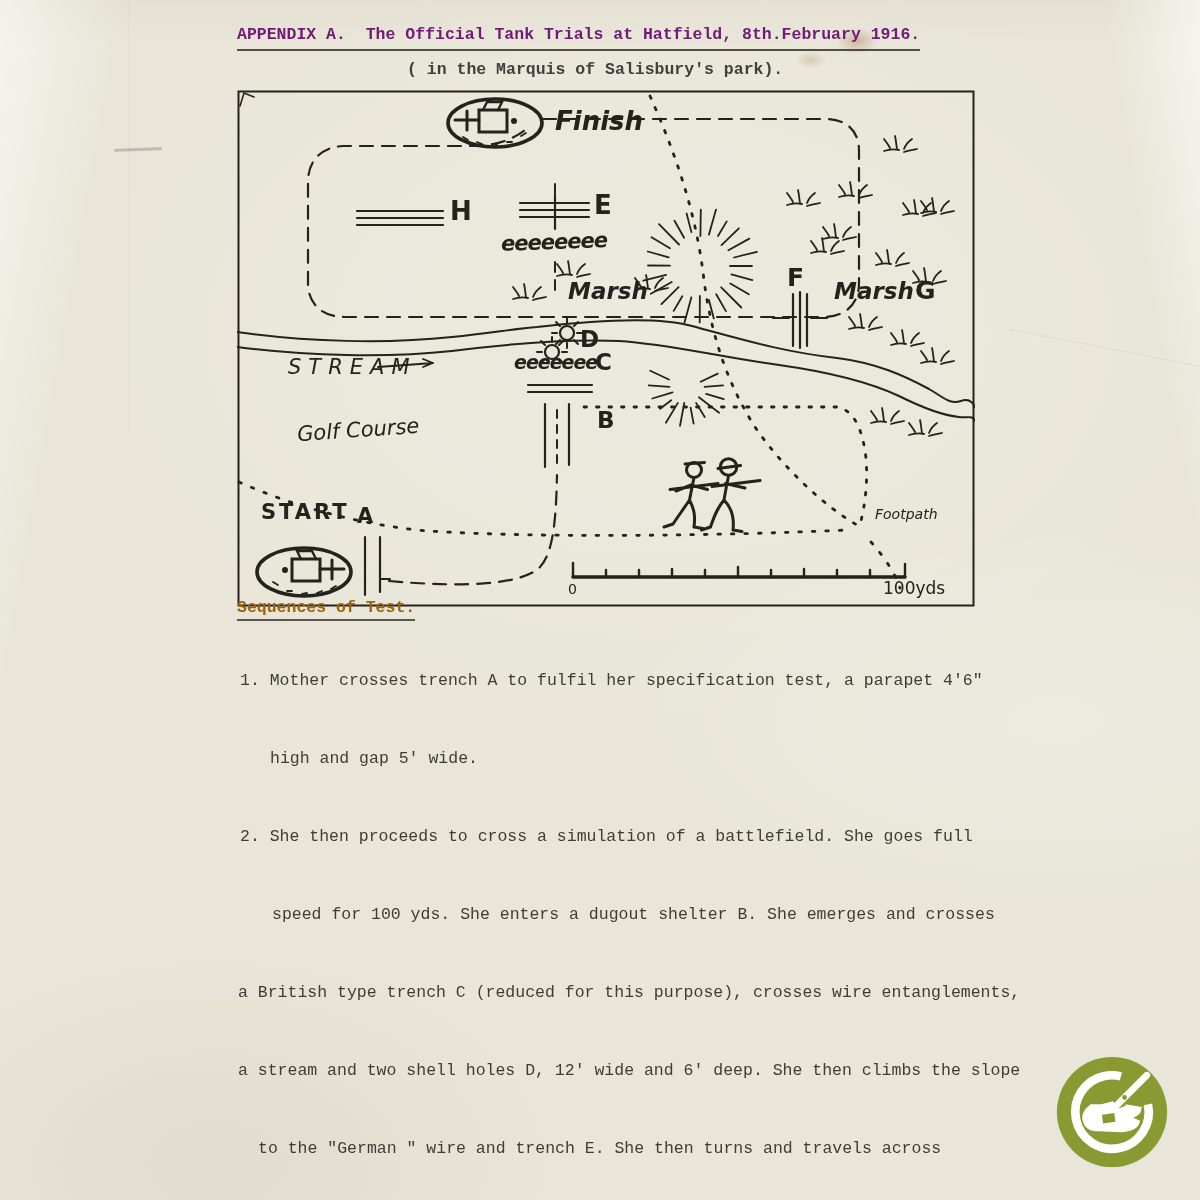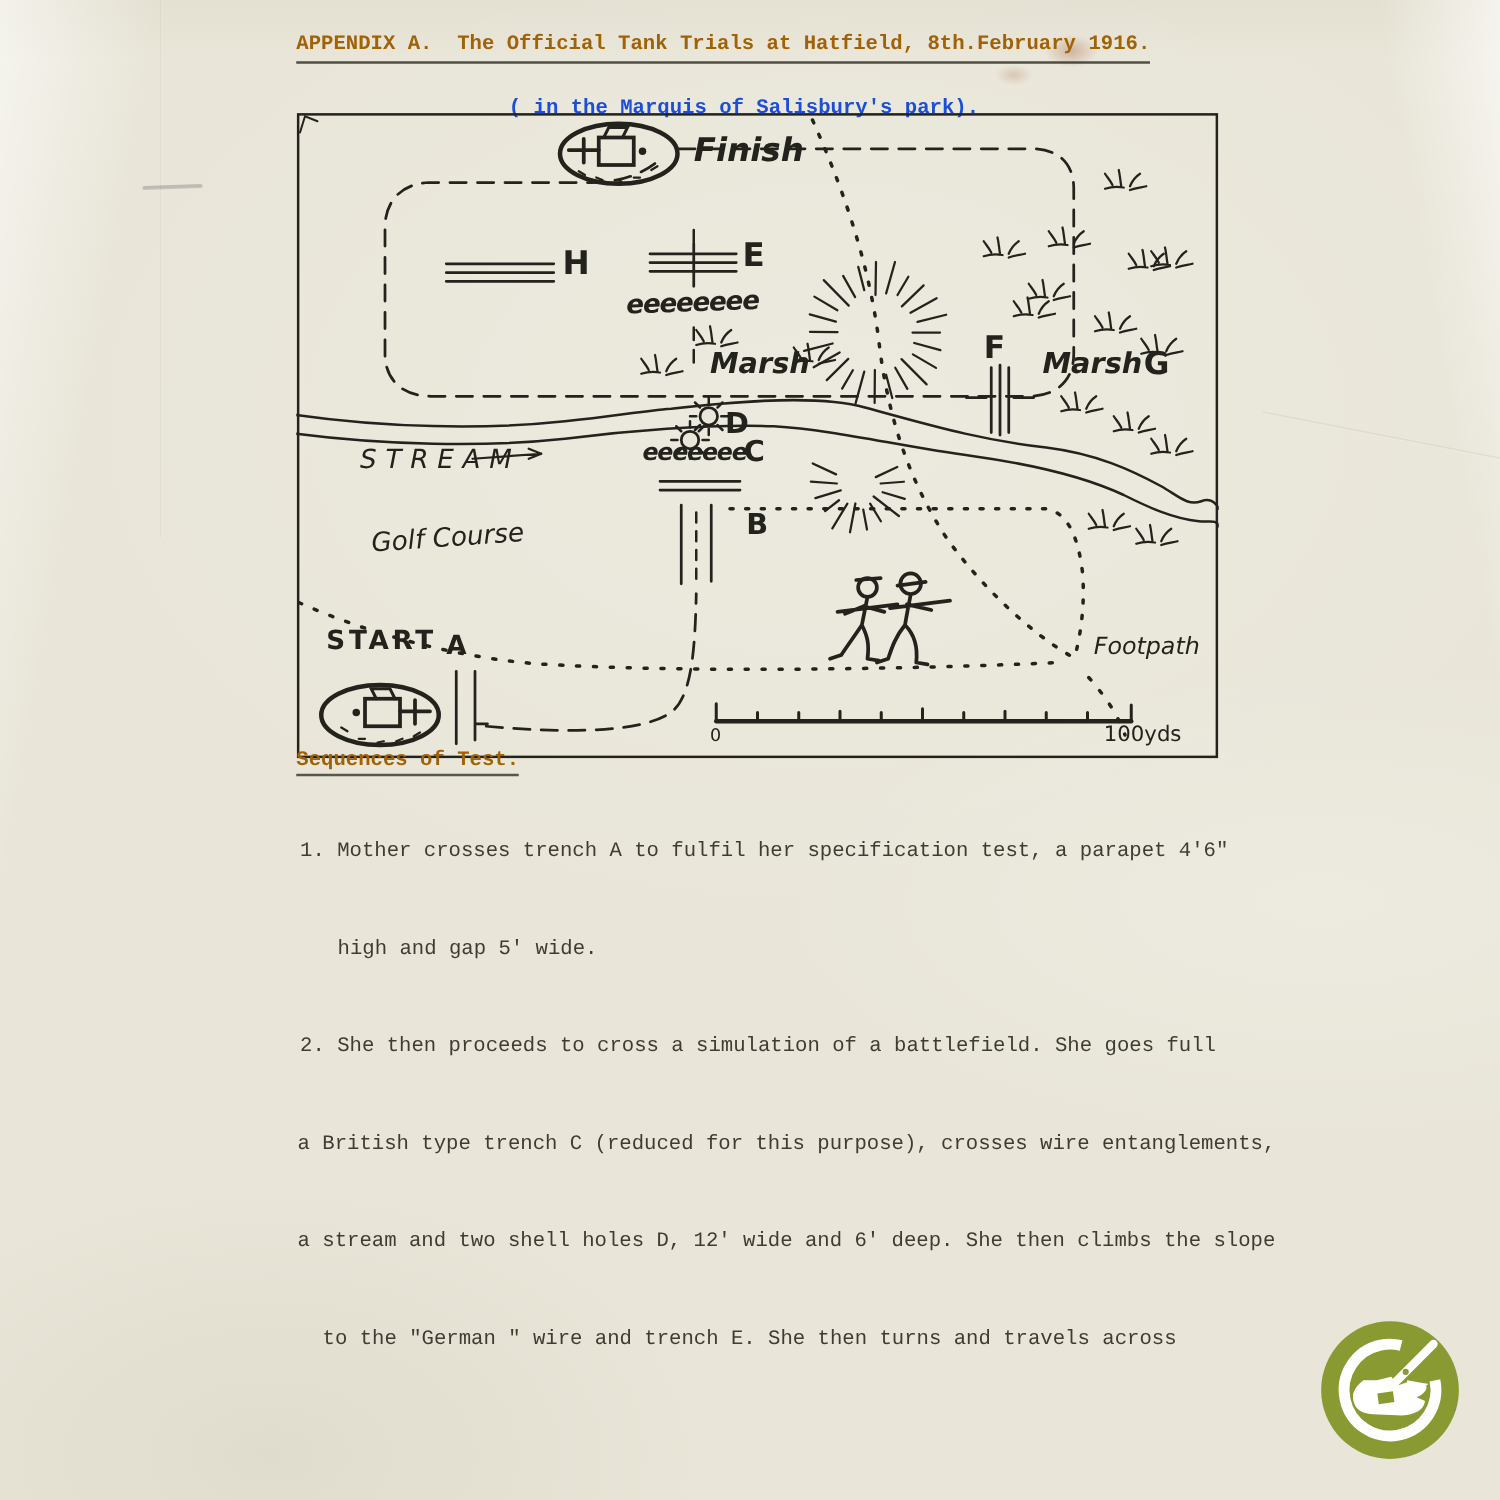--- a/index.html
+++ b/index.html
@@ -26,23 +26,23 @@
     background:linear-gradient(180deg,rgba(165,160,145,.5),rgba(255,255,255,.45));opacity:.5;}
   .stain1{left:836px;top:28px;width:42px;height:26px;border-radius:60% 40% 55% 45%;
     background:radial-gradient(closest-side,rgba(150,66,22,.30),rgba(150,66,22,0));filter:blur(1px);}
   .stain2{left:796px;top:52px;width:30px;height:16px;border-radius:50%;
     background:radial-gradient(closest-side,rgba(150,66,22,.20),rgba(150,66,22,0));filter:blur(1px);}
   .pencil-mark{left:114px;top:148px;width:48px;height:3px;transform:rotate(-2deg);
     background:rgba(95,95,100,.32);filter:blur(.6px);border-radius:2px;}
 
   
   .tw{position:absolute;color:#3f3d33;font-size:16.5px;white-space:pre;}
-  .doc-title{top:25px;left:237px;font-weight:bold;color:#a16207;
+  .doc-title{top:25px;left:237px;font-weight:bold;color:#701a75;
     border-bottom:2.5px solid rgba(52,50,42,.85);padding-bottom:5px;}
-  .doc-subtitle{top:76px;left:407px;font-weight:bold;color:#1d4ed8;}
+  .doc-subtitle{top:60px;left:407px;font-weight:bold;color:#404040;}
   .section-heading{top:598px;left:237px;font-weight:bold;color:#a16207;
     border-bottom:2px solid rgba(52,50,42,.8);padding-bottom:2px;}
   .doc-body{top:630px;left:237px;}
   .doc-body .bl{height:40px;line-height:26px;}
 
   
   .map{position:absolute;left:237px;top:90px;width:664px;height:517px;}
   .map svg{position:absolute;left:0;top:0;}
   .map-label{position:absolute;color:#23221c;font-family:"DejaVu Sans",sans-serif;white-space:nowrap;}
   .lb-letter{font-weight:bold;}
@@ -167,31 +167,32 @@
   <span class="map-label lb-hand" style="left:597px;top:188px;font-size:23px;">Marsh</span>
   <span class="map-label lb-letter" style="left:678px;top:186px;font-size:25px;">G</span>
   <span class="map-label" style="left:51px;top:265px;font-size:21px;letter-spacing:7px;font-style:italic;">STREAM</span>
   <span class="map-label lb-letter" style="left:343px;top:236px;font-size:23px;">D</span>
   <span class="map-label lb-wire" style="left:277px;top:261px;font-size:19px;">eeeeeee</span>
   <span class="map-label lb-letter" style="left:358px;top:259px;font-size:23px;">C</span>
   <span class="map-label lb-letter" style="left:360px;top:317px;font-size:23px;">B</span>
   <span class="map-label" style="left:60px;top:328px;font-size:21px;font-style:italic;transform:rotate(-4deg);">Golf Course</span>
   <span class="map-label lb-letter" style="left:24px;top:410px;font-size:21px;letter-spacing:3px;">START</span>
   <span class="map-label lb-letter" style="left:120px;top:414px;font-size:21px;">A</span>
-  <span class="map-label" style="left:638px;top:416px;font-size:19px;font-style:italic;">Footpath</span>
+  <span class="map-label" style="left:638px;top:416px;font-size:14px;font-style:italic;">Footpath</span>
   <span class="map-label" style="left:331px;top:491px;font-size:14px;">0</span>
   <span class="map-label" style="left:646px;top:488px;font-size:17px;">100yds</span>
 </div>
 
 <div class="tw section-heading">Sequences of Test.</div>
 
 <div class="tw doc-body">
   <div class="bl" style="padding-left:3px">1. Mother crosses trench A to fulfil her specification test, a parapet 4'6"</div>
   <div class="bl" style="padding-left:33px">high and gap 5' wide.</div>
   <div class="bl" style="padding-left:3px">2. She then proceeds to cross a simulation of a battlefield. She goes full</div>
+  <div class="bl" style="padding-left:35px">speed for 100 yds. She enters a dugout shelter B. She emerges and crosses</div>
   <div class="bl" style="padding-left:1px">a British type trench C (reduced for this purpose), crosses wire entanglements,</div>
   <div class="bl" style="padding-left:1px">a stream and two shell holes D, 12' wide and 6' deep. She then climbs the slope</div>
   <div class="bl" style="padding-left:21px">to the "German " wire and trench E. She then turns and travels across</div>
   
   
   
   
   
   
 </div>

